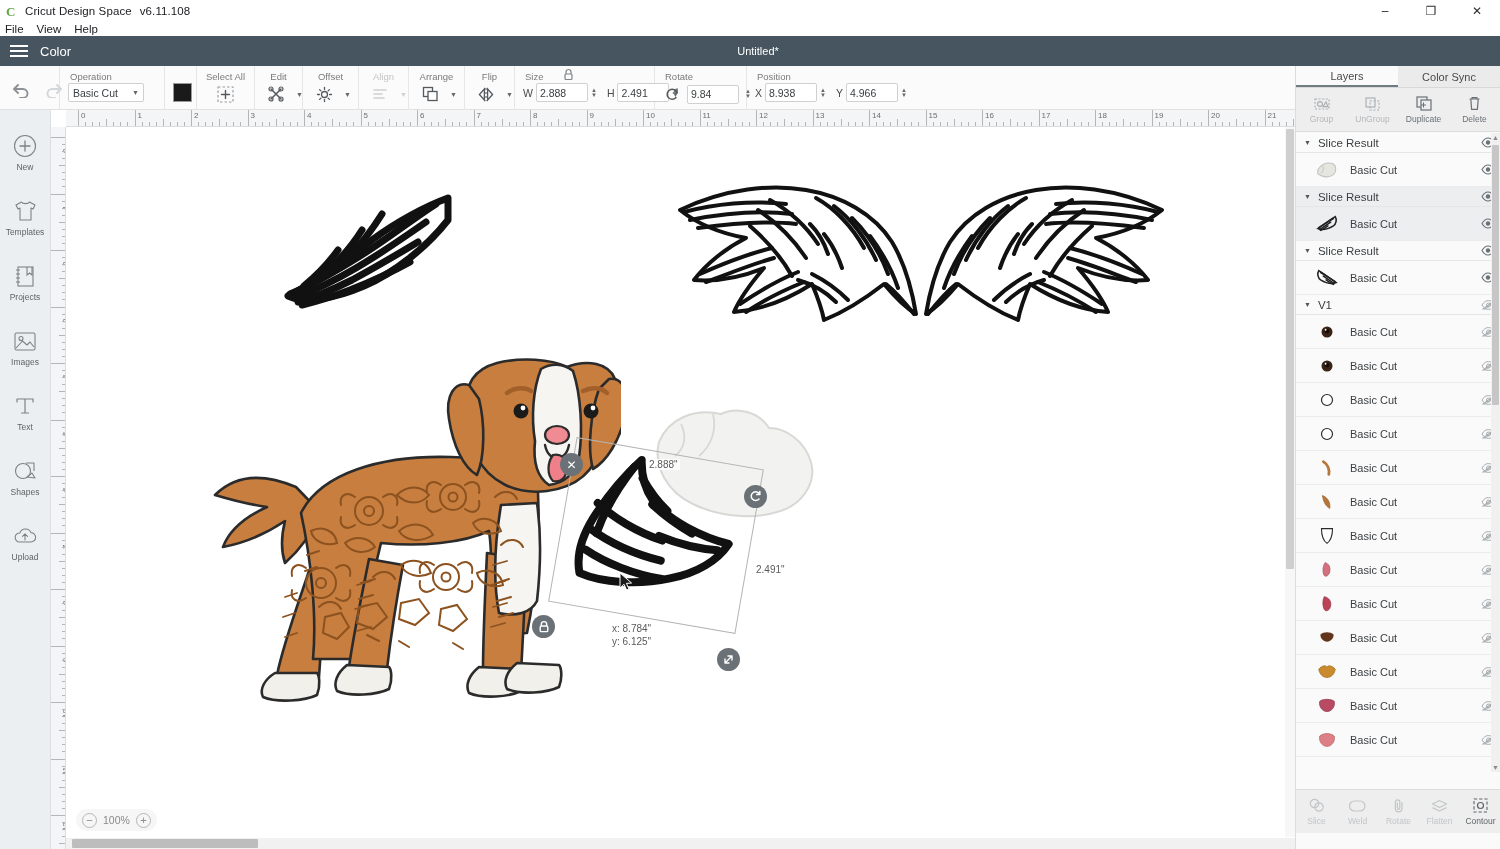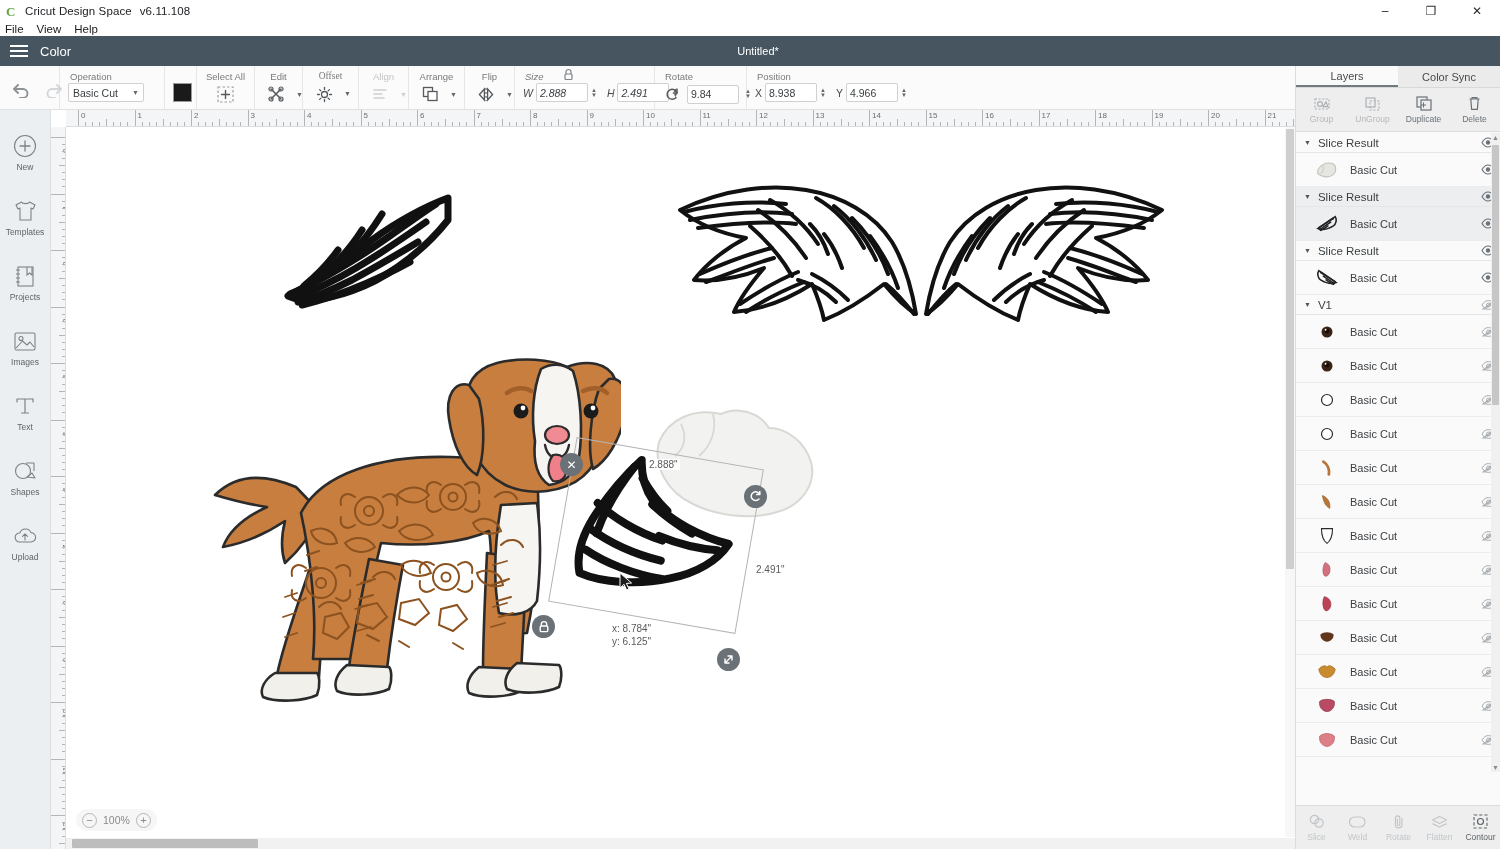--- a/index.html
+++ b/index.html
@@ -204,21 +204,21 @@
   .listscroll .thumb2 { position: absolute; left: 1px; top: 12px; width: 7px; height: 260px; background: #c6c6c6; border-radius: 1px; }
 
   .blankcanvas {
     position: absolute; bottom: 44px; left: 0; width: 205px; height: 44px;
     background: #fafafa; border-top: 1px solid #e0e0e0; display: flex; align-items: center; padding-left: 12px;
   }
   .bc-sw { width: 46px; height: 28px; background: #fff; border: 1px solid #9aa0a5; margin-right: 12px; }
   .bc-label { font-size: 11px; color: #3c4043; }
 
   .rbottom {
-    position: absolute; bottom: 0; left: 0; width: 205px; height: 44px;
+    position: absolute; bottom: 16px; left: 0; width: 205px; height: 44px;
     background: #eeeeee; border-top: 1px solid #dcdcdc; display: flex;
   }
   .rb-item { flex: 1; display: flex; flex-direction: column; align-items: center; justify-content: center; gap: 2px; }
   .rb-item .ri { color: #c2c6c9; font-size: 14px; height: 16px; display: flex; align-items: center; }
   .rb-item .rl { font-size: 8.5px; color: #c2c6c9; }
   .rb-item.enabled .ri { color: #5f6568; }
   .rb-item.enabled .rl { color: #5f6568; }
   svg { display: block; }
 </style>
 </head>
@@ -306,21 +306,21 @@
               <circle cx="3" cy="3" r="2" fill="none" stroke="#54595d" stroke-width="1.2"></circle>
               <circle cx="13" cy="13" r="2" fill="none" stroke="#54595d" stroke-width="1.2"></circle>
               <circle cx="13" cy="3" r="2" fill="none" stroke="#54595d" stroke-width="1.2"></circle>
               <circle cx="3" cy="13" r="2" fill="none" stroke="#54595d" stroke-width="1.2"></circle>
             </svg>
         </div>
         <span class="caret">▼</span>
       </div>
     </div>
 
-    <div class="tgroup" style="width:56px;font-family:Liberation Serif, serif;">
+    <div class="tgroup" style="width:56px;">
       <span class="tlabel c">Offset</span>
       <div class="tbody" style="margin:17px auto 0;">
         <div class="ticon">
           <svg width="17" height="17" viewBox="0 0 17 17">
               <circle cx="8.5" cy="8.5" r="3" fill="none" stroke="#54595d" stroke-width="1.3"></circle>
               <g stroke="#54595d" stroke-width="1.3" stroke-linecap="round">
                 <path d="M8.5 1.5 V3.4"></path>
                 <path d="M8.5 13.6 V15.5"></path>
                 <path d="M1.5 8.5 H3.4"></path>
                 <path d="M13.6 8.5 H15.5"></path>
@@ -371,21 +371,21 @@
           <svg width="18" height="15" viewBox="0 0 18 15">
               <path d="M7.4 2 L2.4 7.5 L7.4 13 Z" fill="none" stroke="#54595d" stroke-width="1.3"></path>
               <path d="M10.6 2 L15.6 7.5 L10.6 13 Z" fill="none" stroke="#54595d" stroke-width="1.3"></path>
               <path d="M9 1 V14" stroke="#54595d" stroke-width="1.1" stroke-dasharray="2 2"></path>
             </svg>
         </div>
         <span class="caret">▼</span>
       </div>
     </div>
 
-    <div class="tgroup" style="width:140px;font-style:italic;">
+    <div class="tgroup" style="width:140px;">
       <span class="tlabel">Size</span>
       <div class="lockbtn">
         <svg width="11" height="13" viewBox="0 0 11 13">
             <path d="M3 6 V4 a2.5 2.5 0 0 1 5 0 V6" fill="none" stroke="#7e848a" stroke-width="1.2"></path>
             <rect x="2" y="6" width="7" height="5.5" rx="1" fill="none" stroke="#7e848a" stroke-width="1.2"></rect>
           </svg>
       </div>
       <div class="tbody">
         <div class="numfield">
           <span class="nlab">W</span>

